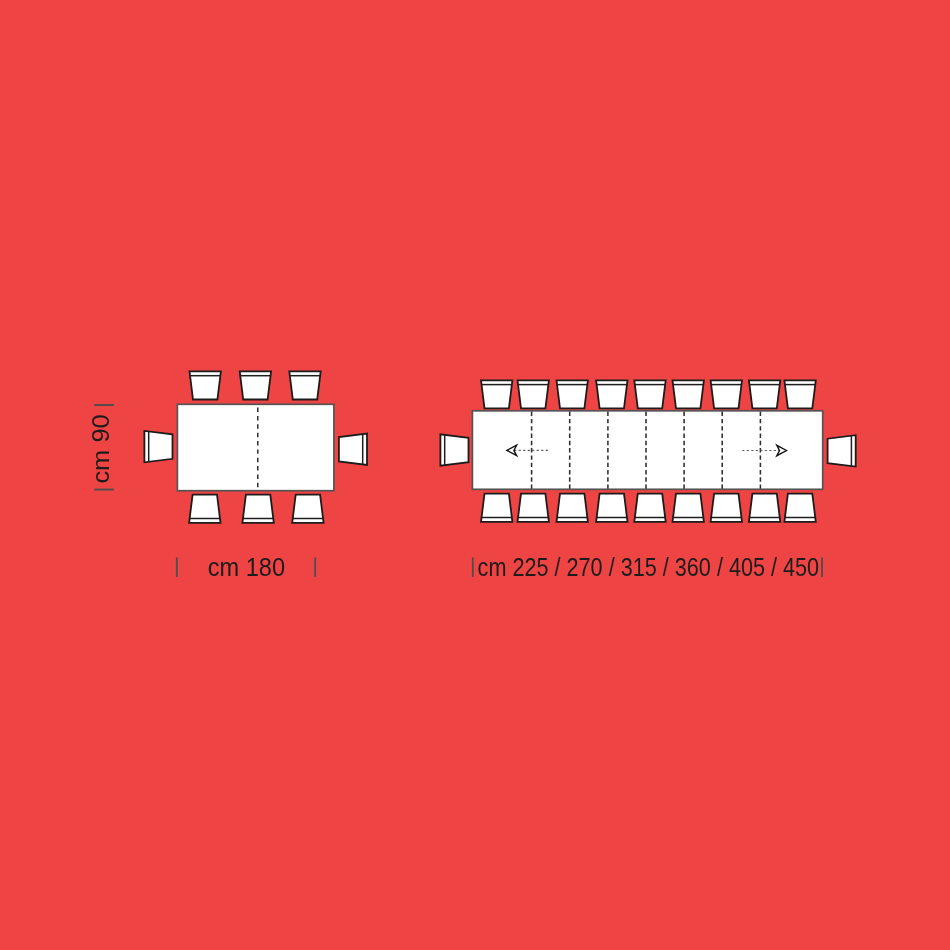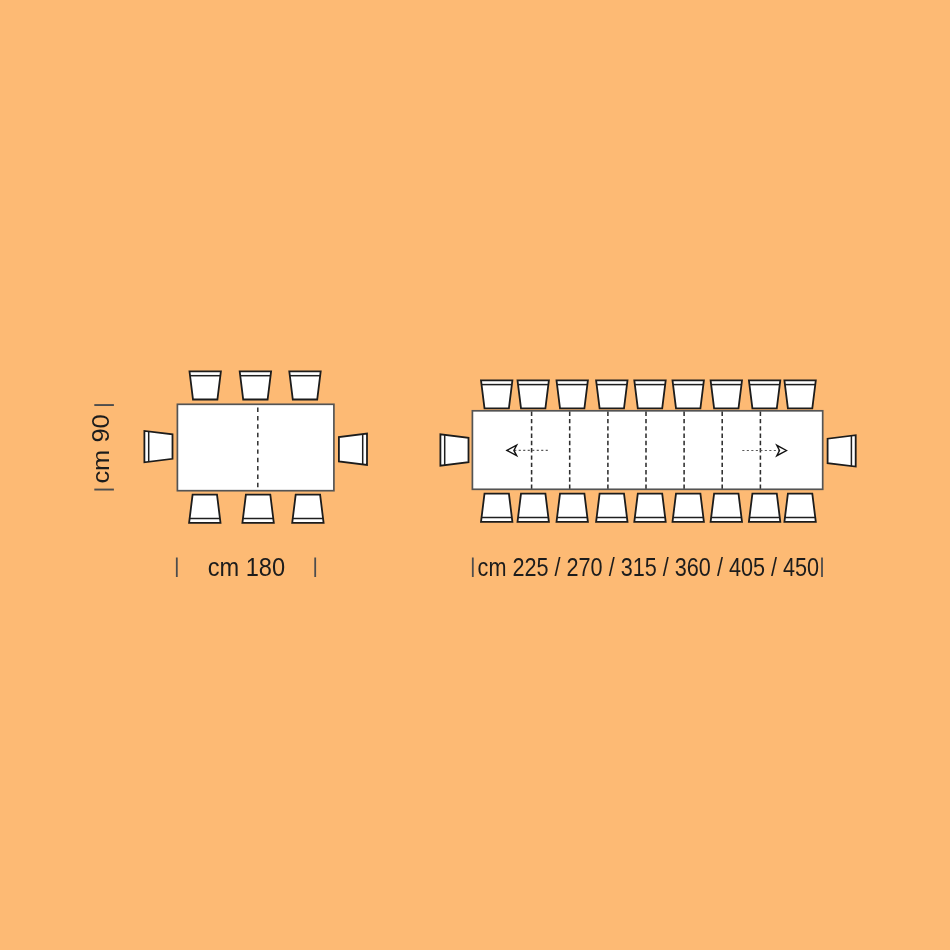--- a/index.html
+++ b/index.html
@@ -1,16 +1,16 @@
 <!DOCTYPE html>
 <html><head>
 <meta charset="utf-8">
 <style>
   html,body{margin:0;padding:0;background:#ffffff;}
-  .page{width:950px;height:950px;position:relative;background:#fdba74;overflow:hidden;}
+  .page{width:950px;height:950px;position:relative;background:#ef4444;overflow:hidden;}
   svg{position:absolute;left:0;top:0;}
   text{font-family:"Liberation Sans", sans-serif;fill:#1c1c1c;}
 </style>
 </head>
 <body>
 <div class="page">
 <svg width="950" height="950" viewBox="0 0 950 950">
   <defs>
     <g id="chair">
       <path d="M -15.7,0 L 15.7,0 L 12.2,28.1 L -12.2,28.1 Z" fill="#ffffff" stroke="#1c1c1c" stroke-width="1.8" stroke-linejoin="miter"></path>

